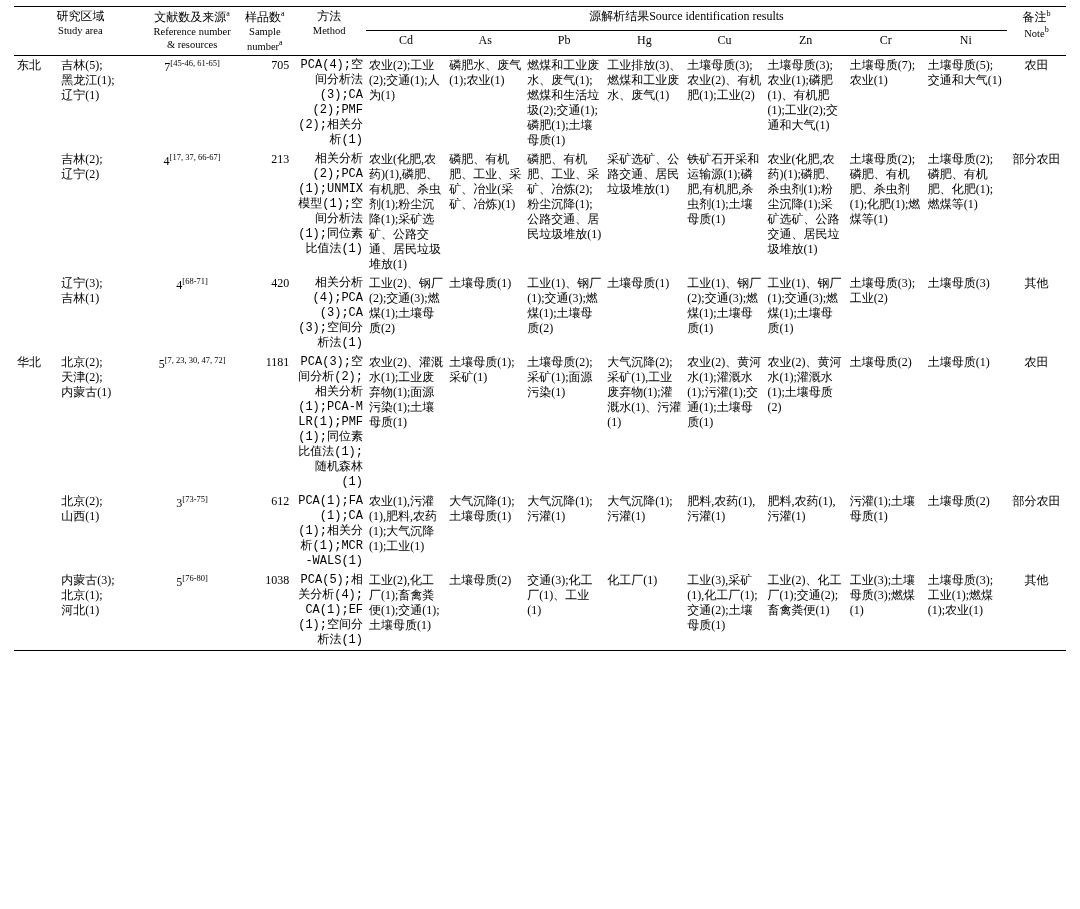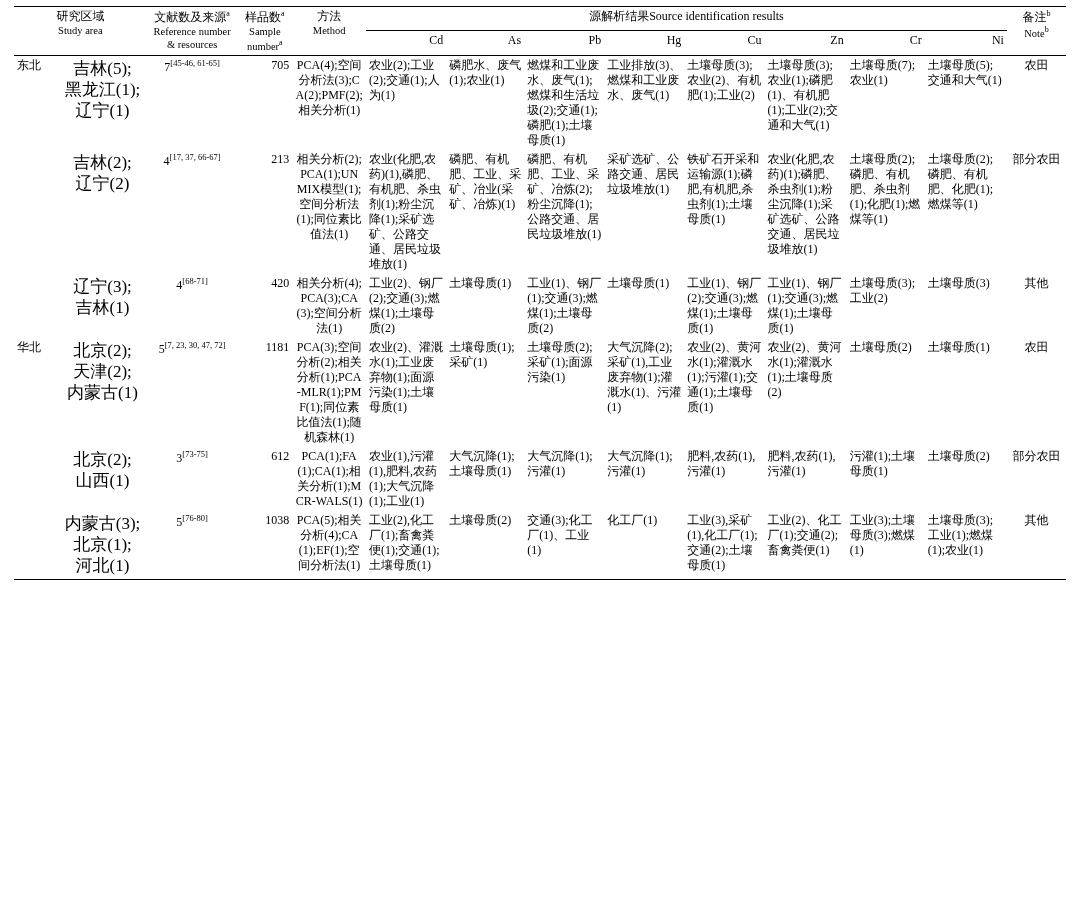--- a/index.html
+++ b/index.html
@@ -40,35 +40,34 @@
     text-align: center;
     font-size: 12px;
     padding-top: 6px;
     padding-bottom: 6px;
   }
   thead .hdr-cn { display: block; }
   thead .hdr-en { display: block; font-size: 10.5px; }
   .sup { font-size: 8px; vertical-align: super; }
   .ref-sup { font-size: 8.5px; vertical-align: super; }
 
-  .ctr { text-align: right; }
+  .ctr { text-align: center; }
 
   td.region {
     text-align: left;
     font-size: 12px;
     padding-left: 2px;
   }
   td.area {
-    text-align: center;
-    font-size: 17px;
+    font-size: 12px;
     font-family: Liberation Serif, serif;
   }
   td.refs { text-align: center; font-size: 12px; }
   td.samp { text-align: right; font-size: 12px; }
-  td.meth { text-align: center; font-size: 12px; }
+  td.meth { text-align: right; font-size: 12px; font-family: Liberation Mono, monospace; }
   td.src  { text-align: left; font-size: 12px; }
   td.note { text-align: center; font-size: 12px; }
 
   .spanhdr {
     text-align: center;
     font-size: 12px;
   }
   .sub-line { border-top: 1px solid #000; }
   .body-row td { padding-top: 7px; padding-bottom: 10px; }
   .nowrapish { white-space: normal; word-break: break-all; }

